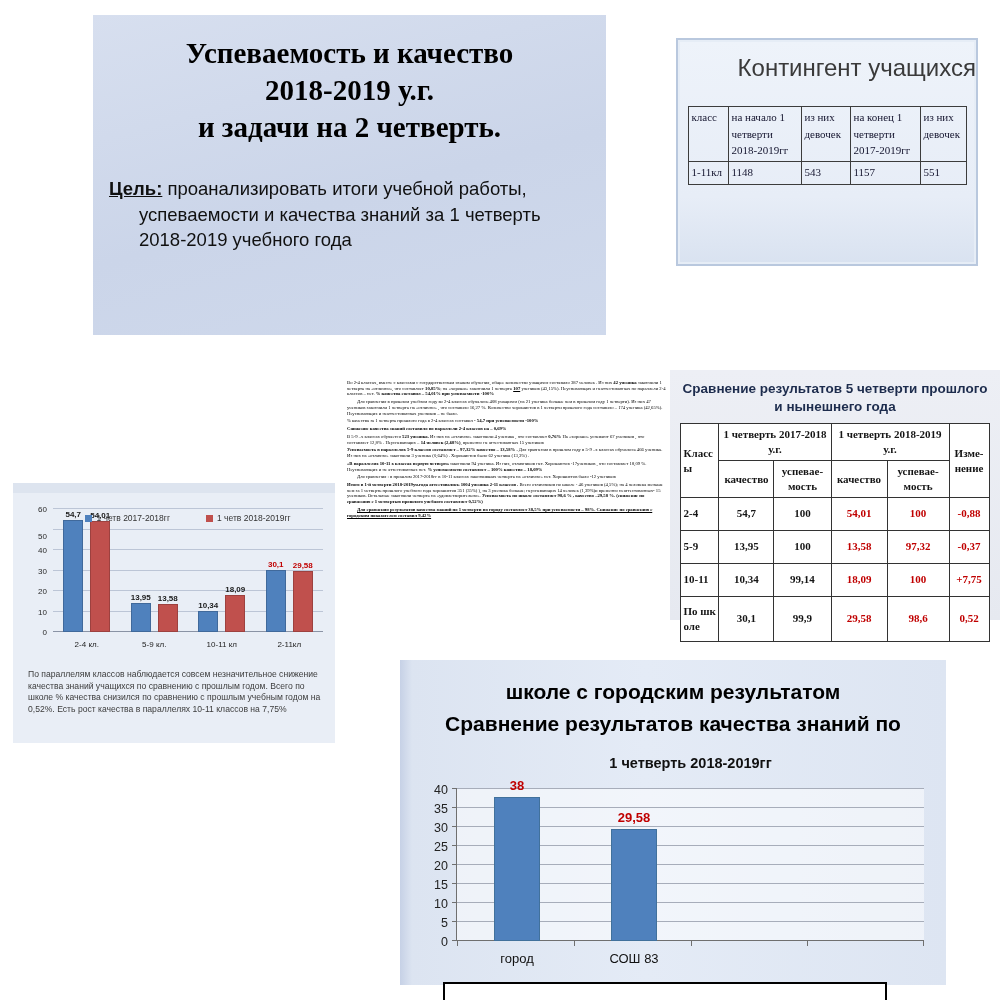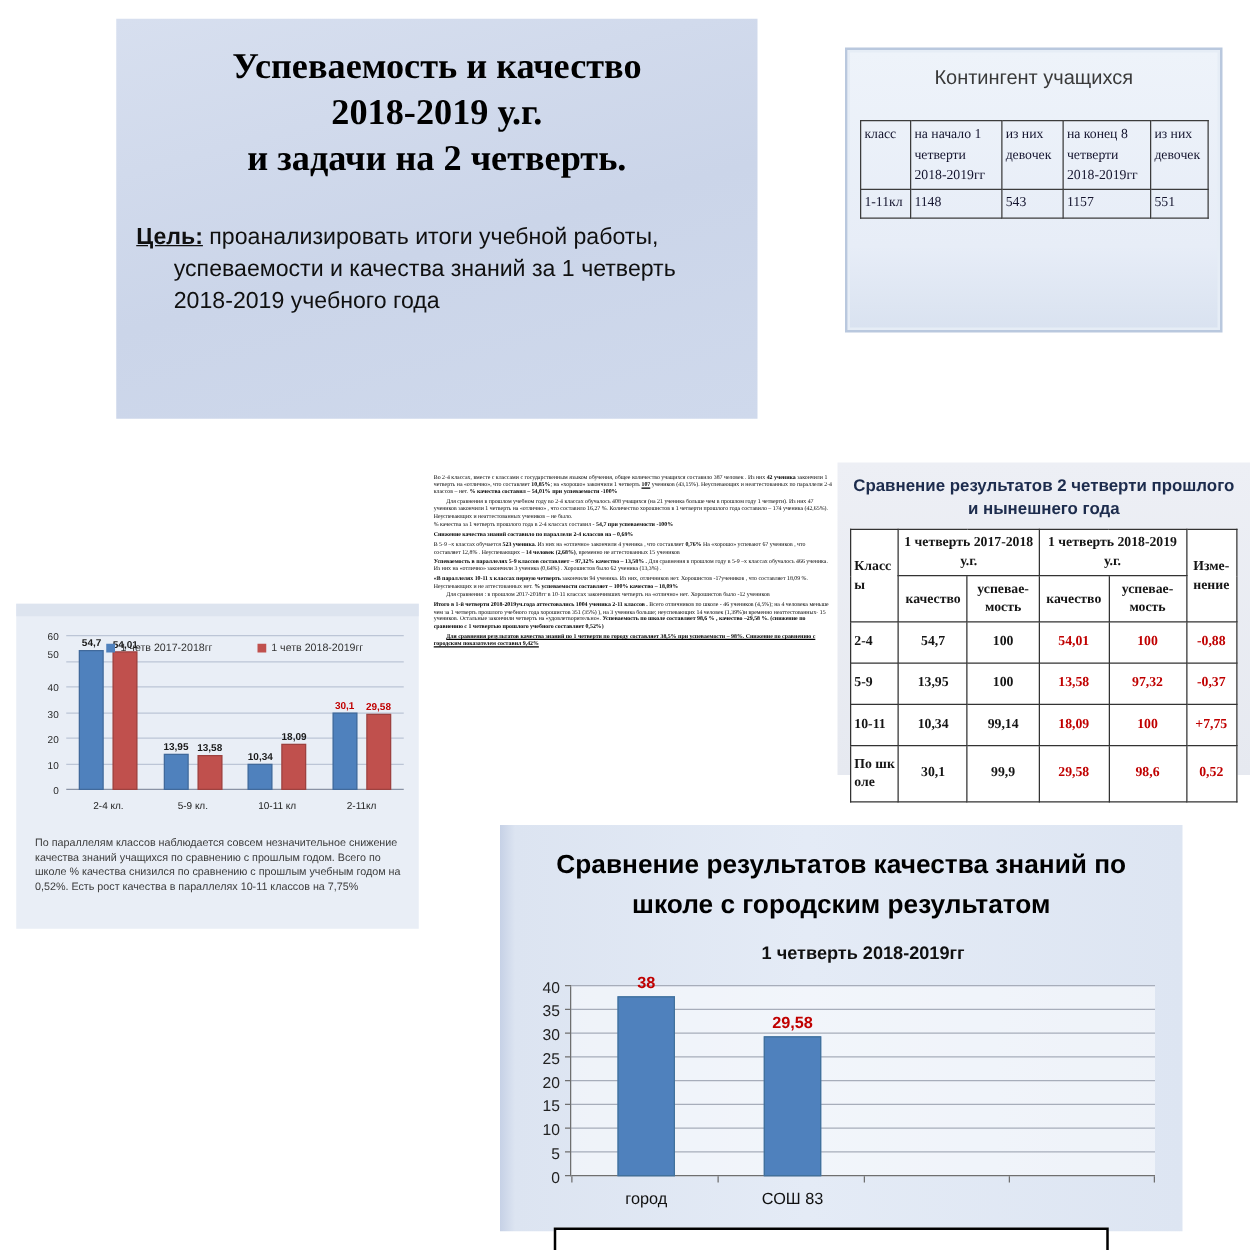--- a/index.html
+++ b/index.html
@@ -12,21 +12,21 @@
     background:linear-gradient(165deg,#d7dfef 0%,#cbd5e9 55%,#cfd9ec 100%);}
   .title-heading{font-family:"Liberation Serif",serif;font-weight:bold;font-size:29px;
     line-height:1.28;text-align:center;color:#000;padding-top:20px}
   .goal{font-size:18.5px;color:#101010;margin:30px 14px 0 46px;line-height:1.38;text-indent:-30px}
   .goal-label{font-weight:bold;text-decoration:underline}
 
   
   #contingent-slide{left:676px;top:38px;width:302px;height:228px;
     background:linear-gradient(#eef3fa,#e7edf7 70%,#d9e2f0 100%);
     border:2px solid #b9c8de;box-shadow:inset 0 0 0 2px #e6edf6;}
-  .cont-title{font-size:16px;color:#3a3a3a;text-align:center;margin-top:14px}
+  .cont-title{font-size:24px;color:#3a3a3a;text-align:right;margin-top:14px}
   table.cont{margin:24px auto 0;border-collapse:collapse;width:278px;table-layout:fixed;
     font-family:"Liberation Serif",serif;font-size:11px;color:#14142e}
   table.cont th,table.cont td{border:1px solid #3c3c3c;padding:2px 3px;text-align:left;
     vertical-align:top;font-weight:normal;line-height:1.5;overflow:hidden}
   table.cont tr.data td{height:18px}
 
   
   #analysis-slide{left:342px;top:374px;width:328px;height:252px;background:#fff;padding:6px 4px 0 5px}
   .ap{font-family:"Liberation Serif",serif;font-size:4.7px;line-height:1.22;margin:0 0 2px 0;color:#000}
   .ap.indent{text-indent:10px}
@@ -114,21 +114,21 @@
         <col style="width:73px">
         <col style="width:49px">
         <col style="width:70px">
         <col style="width:46px">
       </colgroup>
     <tbody>
         <tr>
       <th>класс</th>
       <th>на начало 1 четверти 2018-2019гг</th>
       <th>из них девочек</th>
-      <th>на конец 8 четверти 2018-2019гг</th>
+      <th>на конец 1 четверти 2017-2019гг</th>
       <th>из них девочек</th>
     </tr>
     <tr class="data">
       <td>1-11кл</td>
       <td>1148</td>
       <td>543</td>
       <td>1157</td>
       <td>551</td>
     </tr>
   </tbody>
@@ -144,21 +144,21 @@
       <p class="ap"><span>В 5-9 –х классах обучается  </span><span class="b">523 ученика.</span><span> Из них на «отлично» закончили  4 ученика , что составляет </span><span class="b">0,76%</span><span> На «хорошо» успевают   67 учеников  , что составляет 12,8% . Неуспевающих – </span><span class="b">14 человек (2,68%)</span><span>, временно не аттестованных 15 учеников</span></p>
       <p class="ap"><span class="b">Успеваемость в параллелях 5-9 классов  составляет  – 97,32% качество – 13,58% .  </span><span>Для сравнения  в прошлом году в  5-9 –х классах  обучалось  466 ученика. Из них на «отлично» закончили 3 ученика (0,64%) . Хорошистов было 62 ученика (13,3%) .</span></p>
       <p class="ap"><span class="b">«В параллелях  10-11 х классах первую четверть  </span><span>закончили 94 ученика. Из них, отличников   нет. Хорошистов -17учеников , что составляет  18,09 %. Неуспевающих  и не аттестованных нет. </span><span class="b">% успеваемости составляет – 100%  качество – 18,09%</span></p>
       <p class="ap indent"><span>Для сравнения : в прошлом 2017-2018гг в 10-11 классах закончивших  четверть на «отлично» нет. Хорошистов было -12 учеников</span></p>
       <p class="ap"><span class="b">Итого в  1-й четверти 2018-2019уч.года  аттестовались 1004 ученика  2-11 классов .</span><span>  Всего отличников по школе  - 46 учеников (4,5%); на 4 человека меньше чем  за 1 четверть  прошлого учебного года хорошистов    351 (35%) ), на 3 ученика больше; неуспевающих    14 человек (1,39%)и  временно неаттестованных- 15 учеников.  Остальные закончили четверть на «удовлетворительно».  </span><span class="b">Успеваемость по школе составляет 98,6 % , качество –29,58 %.  (снижение по сравнению с 1 четвертью прошлого учебного составляет 0,52%)</span></p>
       <p class="ap indent"><span class="b u">Для сравнения результатов качества знаний по 1 четверти по городу составляет 38,5% при успеваемости – 98%. Снижение по сравнению с городским показателем составил 9,42%</span></p>
     </div>
 </div>
 
 <div class="slide" id="comparison-slide">
-  <div class="comp-title">Сравнение результатов 2 четверти прошлого и нынешнего года</div>
+  <div class="comp-title">Сравнение результатов 5 четверти прошлого и нынешнего года</div>
   <table class="comp">
     <colgroup>
         <col style="width:38px">
         <col style="width:55px">
         <col style="width:57px">
         <col style="width:56px">
         <col style="width:62px">
         <col style="width:40px">
       </colgroup>
     <tbody>
@@ -217,21 +217,21 @@
       <div class="ylab" style="bottom: -5px;">0</div>
       <div class="gline" style="bottom: 20.5px;"></div>
       <div class="ylab" style="bottom: 15.5px;">10</div>
       <div class="gline" style="bottom: 41px;"></div>
       <div class="ylab" style="bottom: 36px;">20</div>
       <div class="gline" style="bottom: 61.5px;"></div>
       <div class="ylab" style="bottom: 56.5px;">30</div>
       <div class="gline" style="bottom: 82px;"></div>
       <div class="ylab" style="bottom: 77px;">40</div>
       <div class="gline" style="bottom: 102.5px;"></div>
-      <div class="ylab" style="bottom: 104px; padding-left: 16px;">50</div>
+      <div class="ylab" style="bottom: 91px; padding-left: 16px;">50</div>
       <div class="gline" style="bottom: 123px;"></div>
       <div class="ylab" style="bottom: 118px;">60</div>
       <div class="groups">
         <div class="bgroup">
           <div class="bar" style="height: 112.135px; background: rgb(79, 129, 189);">
             <span class="blab" style="color: rgb(26, 26, 26);">54,7</span>
           </div>
           <div class="bar" style="height: 110.72px; background: rgb(192, 80, 77);">
             <span class="blab" style="color: rgb(26, 26, 26);">54,01</span>
           </div>
@@ -268,22 +268,22 @@
     </div>
   <div class="plegend">
       <span class="litem"><span class="lsq" style="background: rgb(79, 129, 189);"></span>1 четв 2017-2018гг</span>
       <span class="litem"><span class="lsq" style="background: rgb(192, 80, 77);"></span>1 четв 2018-2019гг</span>
     </div>
   <div class="pnote">По параллелям классов наблюдается совсем незначительное снижение качества знаний учащихся  по сравнению с прошлым годом. Всего по школе % качества снизился по сравнению с прошлым учебным годом на 0,52%. Есть рост качества в параллелях 10-11 классов на 7,75%</div>
 </div>
 
 <div class="slide" id="city-slide">
   <div class="city-title">
+    <div>школе   с городским результатом</div>
     <div>Сравнение результатов качества знаний по</div>
-    <div>школе   с городским результатом</div>
   </div>
   <div class="city-sub">1 четверть 2018-2019гг</div>
   <div class="cplot">
       <div class="cyaxis"></div>
       <div class="cgline base" style="bottom: 0px;"></div>
       <div class="cytick" style="bottom: 0px;"></div>
       <div class="cylab" style="bottom: -8px;">0</div>
       <div class="cgline" style="bottom: 19px;"></div>
       <div class="cytick" style="bottom: 19px;"></div>
       <div class="cylab" style="bottom: 11px;">5</div>

